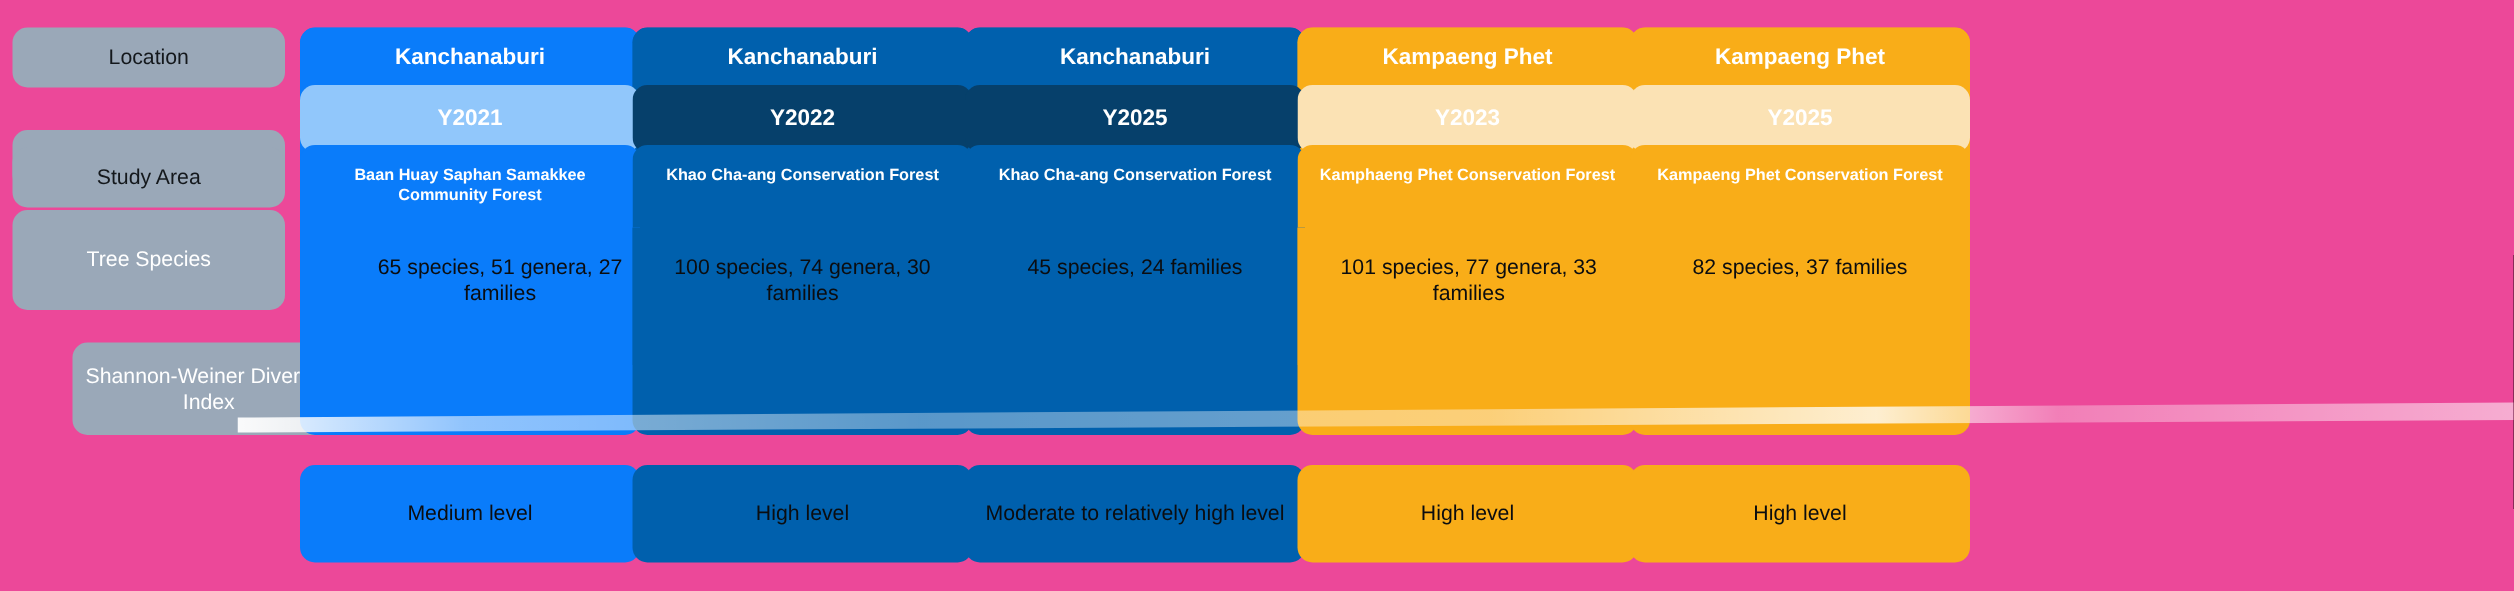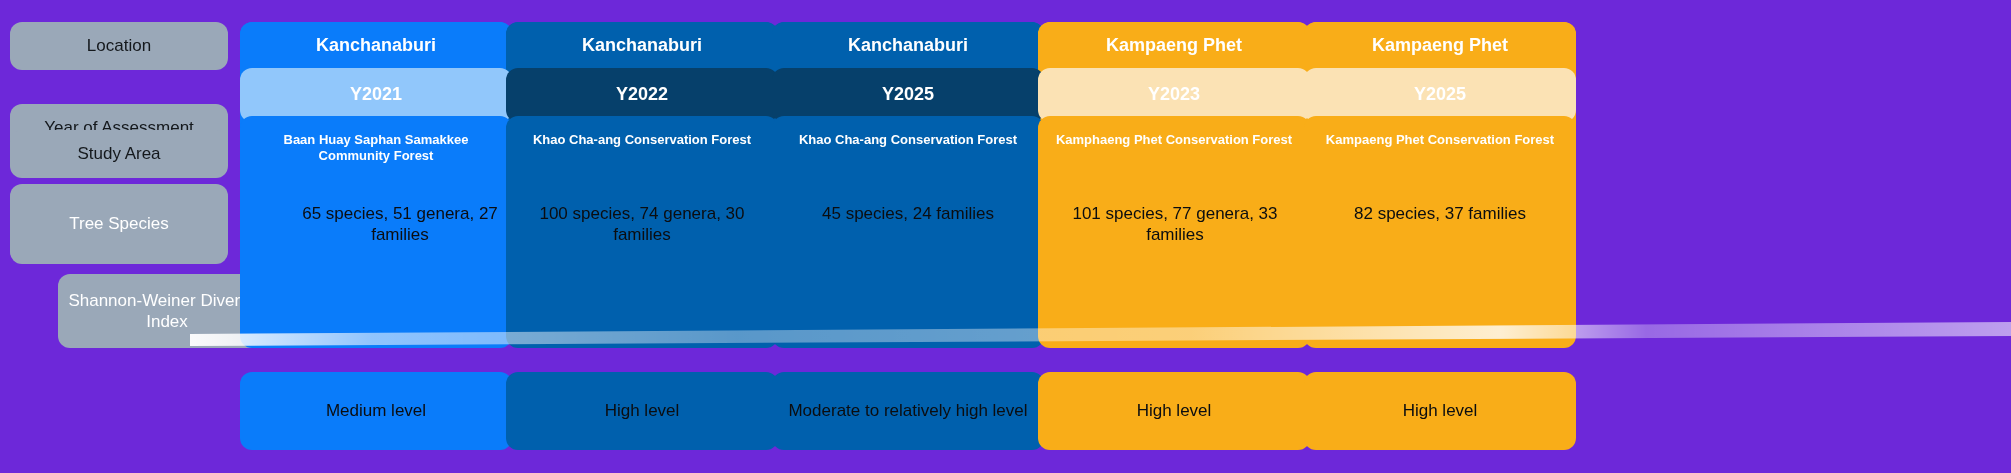--- a/index.html
+++ b/index.html
@@ -5,21 +5,21 @@
   * { box-sizing: border-box; margin:0; padding:0; }
   html,body{
     width:2011px; height:473px;
     background:#000;
     overflow:hidden;
     font-family:"Liberation Sans", sans-serif;
   }
   #board{
     position:relative;
     width:2011px; height:473px;
-    background:#6d28d9;
+    background:#ec4899;
   }
 
   
   .label-col{
     position:absolute;
     left:10px; top:0;
     width:228px; height:473px;
   }
   .lbl{
     position:absolute;
@@ -30,22 +30,22 @@
     text-align:center;
     color:#14181c;
     font-size:17px;
     line-height:1.25;
     padding:4px 10px;
   }
   .lbl.white{ color:#ffffff; }
 
   .lbl-location { top:22px;  height:48px; }
   .lbl-year     { top:76px;  height:48px;margin-top:28px; }
-  .lbl-study    { top:130px; height:48px; }
-  .lbl-tree     { top:184px; height:80px; }
+  .lbl-study    { top:118px; height:48px; }
+  .lbl-tree     { top:168px; height:80px; }
   .lbl-shannon  { top:274px; height:74px;margin-left:48px; }
 
   
   .col{
     position:absolute;
     top:22px;
     width:252px;
   }
   .card{
     position:relative;

